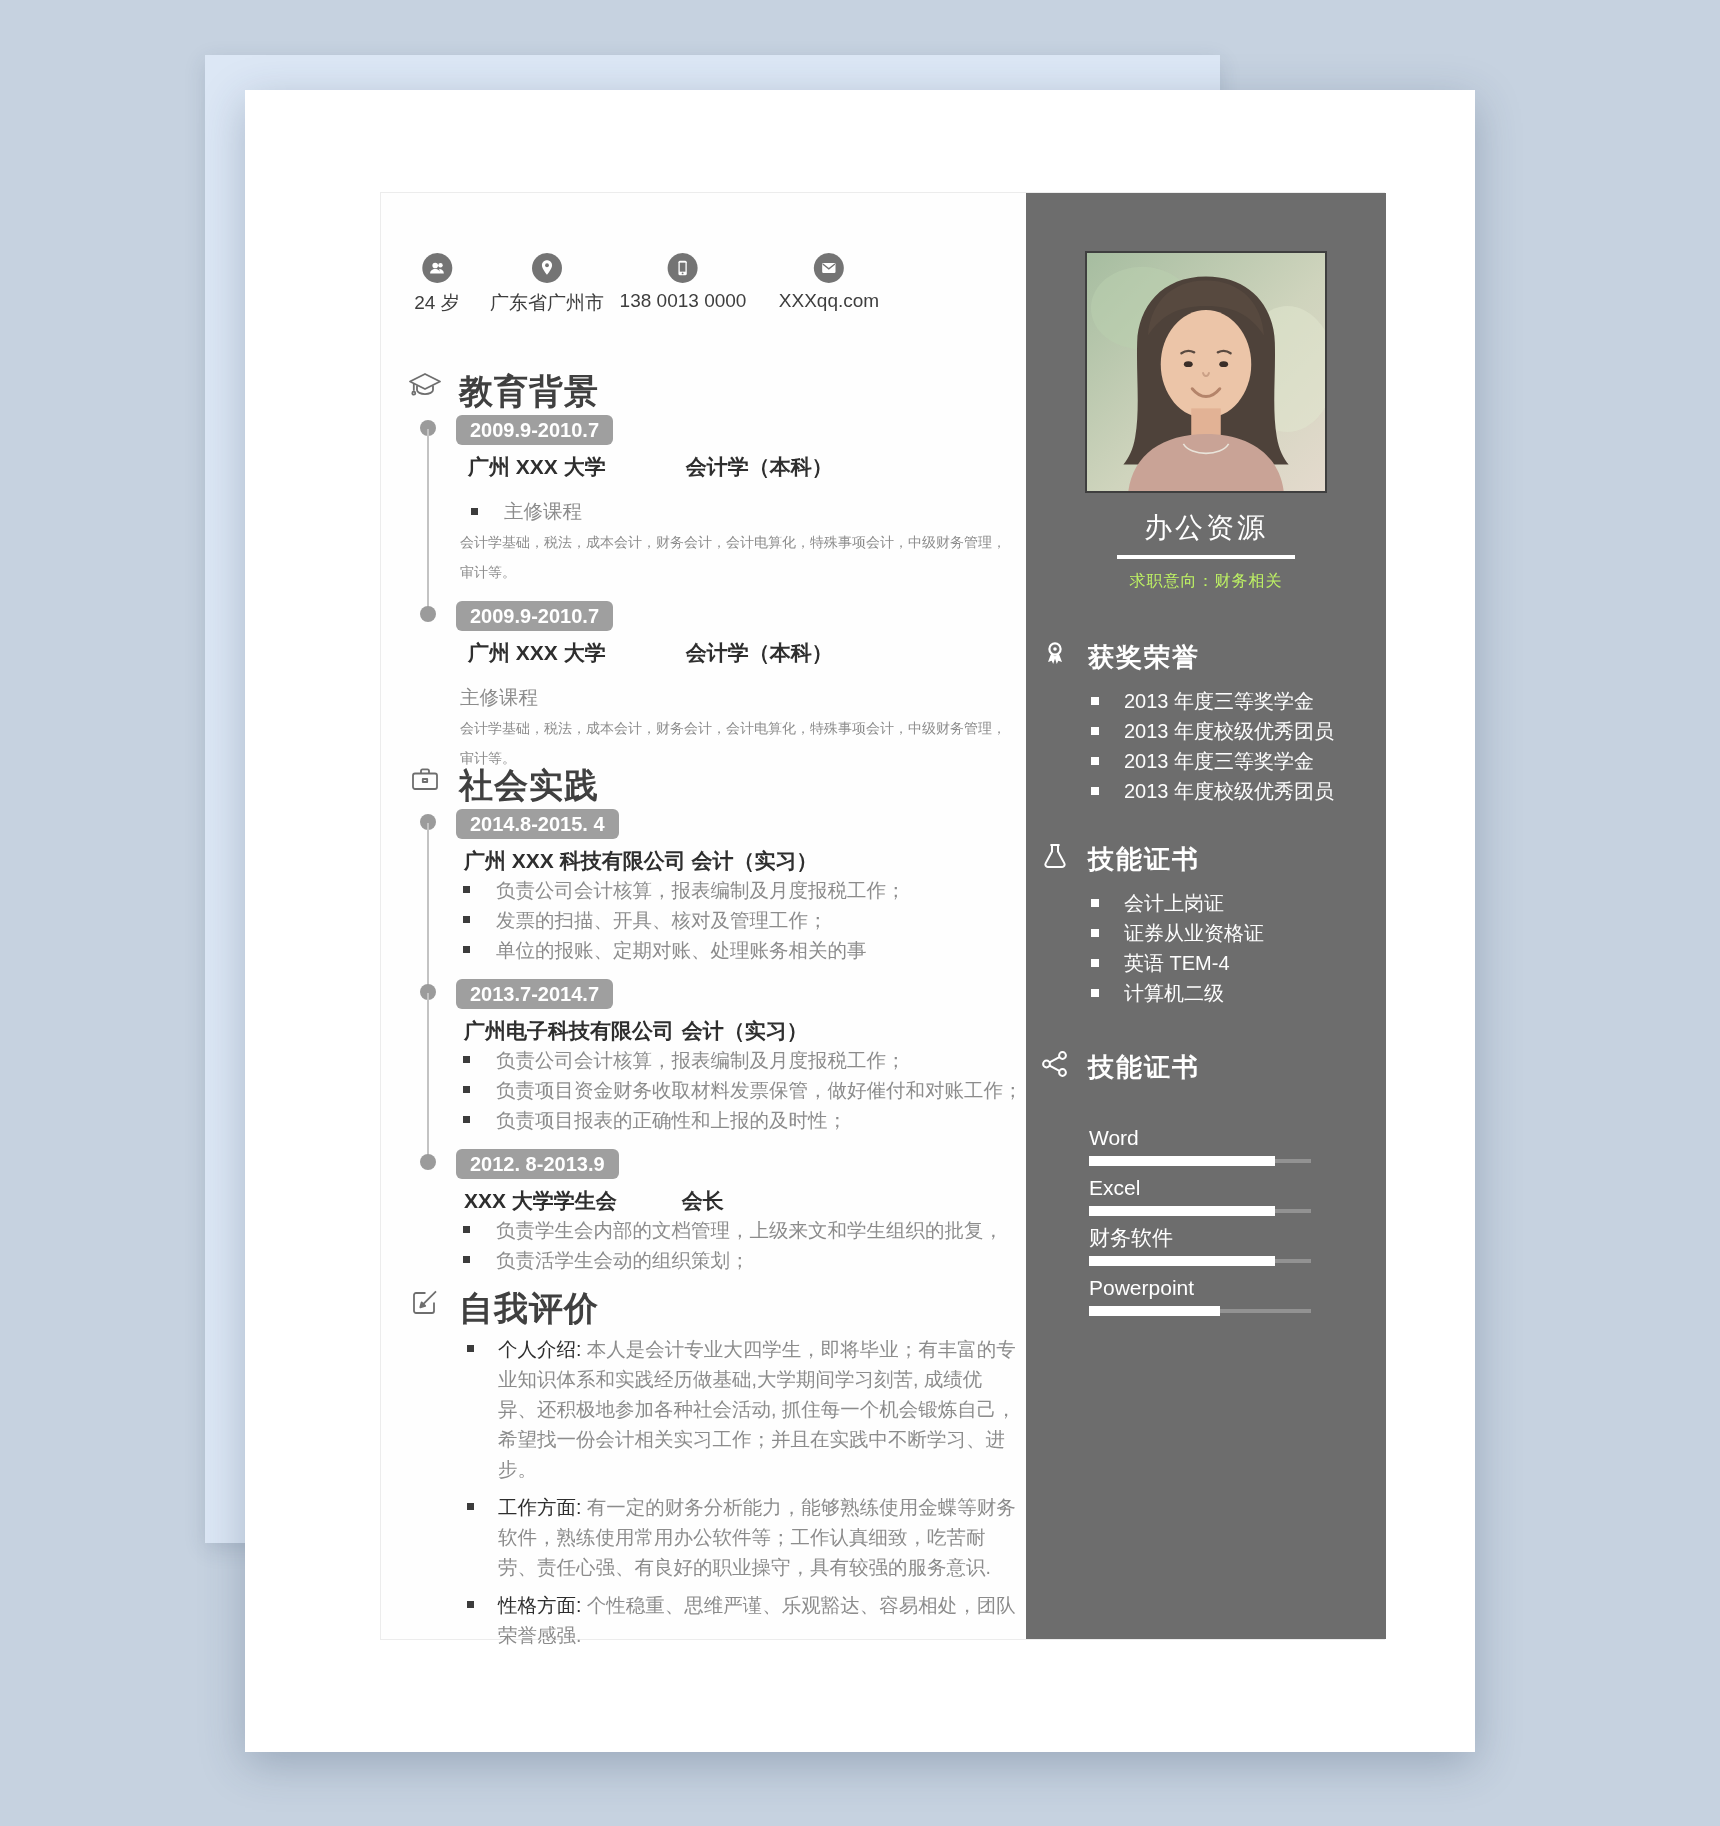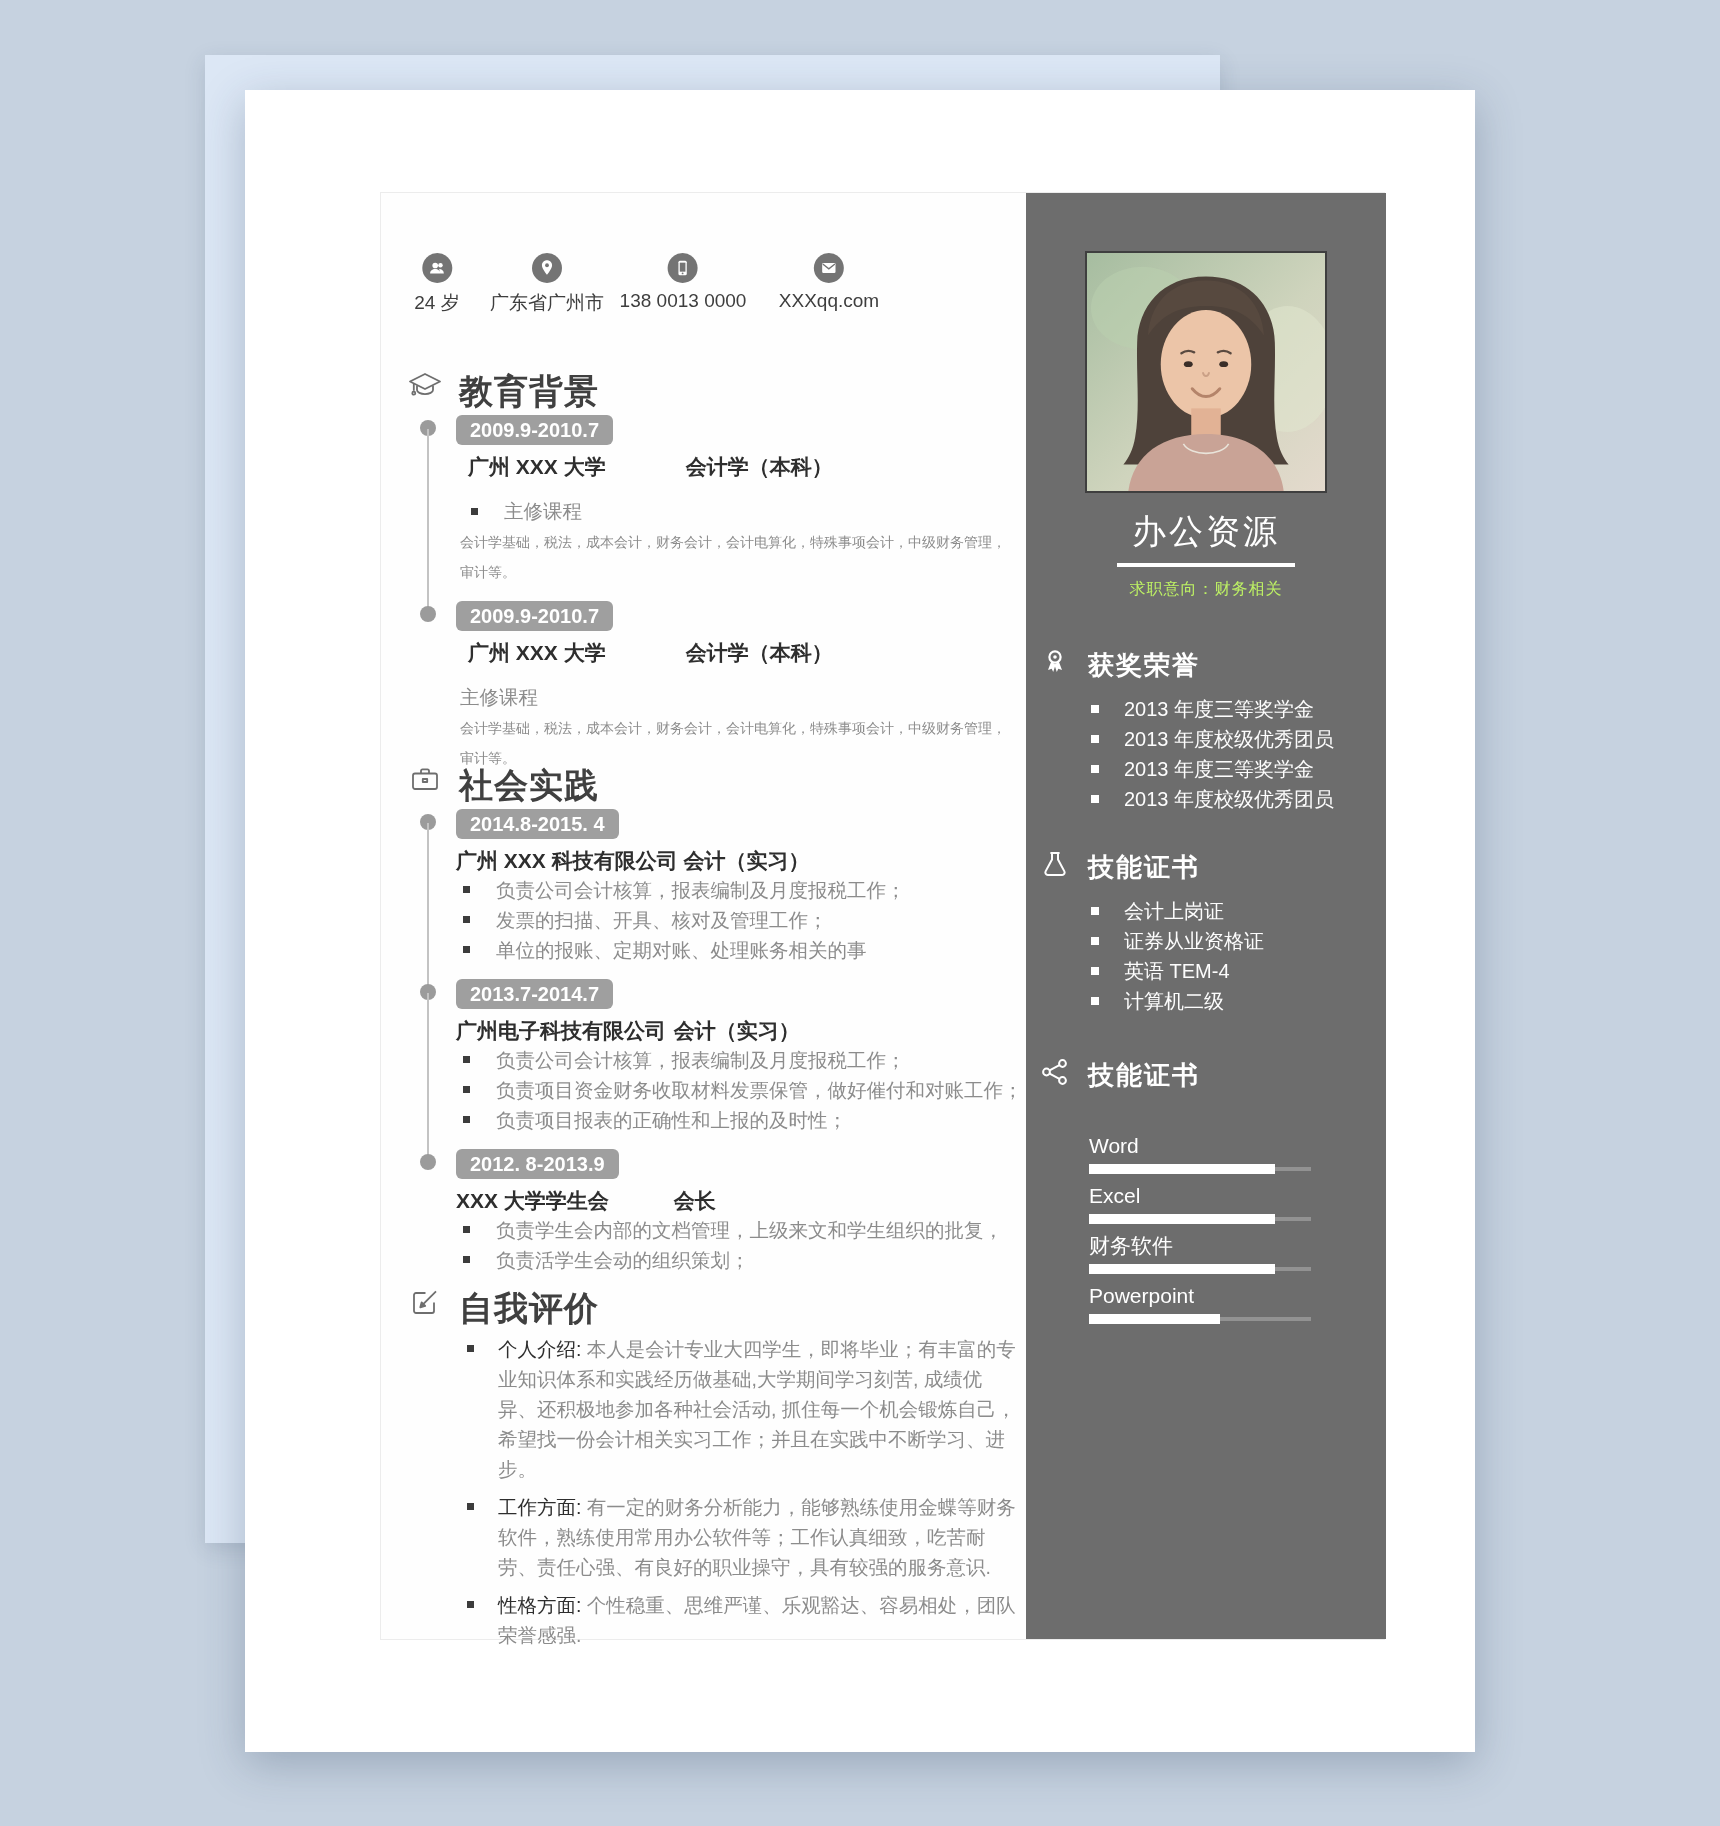--- a/index.html
+++ b/index.html
@@ -47,21 +47,21 @@
   }
   .entry.has-line::after {
     content:""; position:absolute; left:-29px; top:14px; width:2px;
     height:calc(100% + var(--gap)); background:#c3c3c3;
   }
   .badge {
     display:inline-block; background:#9f9f9f; color:#fff; font-weight:bold;
     font-size:20px; line-height:24px; padding:3px 14px; border-radius:6px;
   }
   .entry-title { margin:8px 0 0 12px; font-size:21px; font-weight:bold; color:#2e2e2e; line-height:28px; white-space:nowrap; }
-  .entry-title.tight { margin-left:0; }
+  .entry-title.tight { margin-left:8px; }
   .entry-title .t1 { display:inline-block; min-width:212px; }
   .subtitle { position:relative; margin-top:16px; padding-left:48px; font-size:19.5px; color:#8c8c8c; line-height:28px; }
   .subtitle.bulleted::before { content:""; position:absolute; left:15px; top:11px; width:7px; height:7px; background:#3c3c3c; }
   .subtitle.plain { padding-left:4px; }
   .desc { margin:2px 0 0 4px; width:556px; font-size:14px; color:#8c8c8c; line-height:30px; }
   .li { position:relative; padding-left:40px; width:572px; font-size:19.5px; color:#8c8c8c; line-height:30px; }
   .li::before { content:""; position:absolute; left:7px; top:11px; width:7px; height:7px; background:#3c3c3c; }
 
   .eval-list { margin:12px 0 0 75px; }
   .eval-item { position:relative; padding-left:42px; width:562px; font-size:19.5px; color:#8c8c8c; line-height:30px; margin-bottom:8px; }
@@ -69,21 +69,21 @@
   .eval-item .lead { font-weight:normal; color:#2e2e2e; }
 
   
   .sidebar { position:absolute; left:645px; top:0; width:360px; height:100%; background:#6d6d6d; }
   .photo {
     margin:58px auto 0; width:242px; height:242px;
     border:2px solid #3f3f3f; background:#cfd4bd;
   }
   .photo svg { display:block; width:100%; height:100%; }
   .who { text-align:center; }
-  .name { margin-top:16px; font-size:34px; color:#fff; letter-spacing:3px; }
+  .name { margin-top:16px; font-size:28px; color:#fff; letter-spacing:3px; }
   .underline { margin:8px auto 0; width:178px; height:4px; border-top:2px solid #fff; border-bottom:2px solid #fff; }
   .objective { margin-top:12px; font-size:16px; color:#bef264; letter-spacing:1px; }
 
   .side-sec-head { position:relative; height:34px; margin-left:13px; }
   .side-sec-head .sicon { position:absolute; left:0; top:0; width:32px; height:32px; }
   .side-sec-head .sicon svg { width:32px; height:32px; }
   .side-sec-head h3 { position:absolute; left:49px; top:2px; font-size:26px; color:#fff; font-weight:bold; letter-spacing:2px; }
   .awards-head { margin-top:46px; }
   .certs-head  { margin-top:34px; }
   .skills-head { margin-top:40px; }

